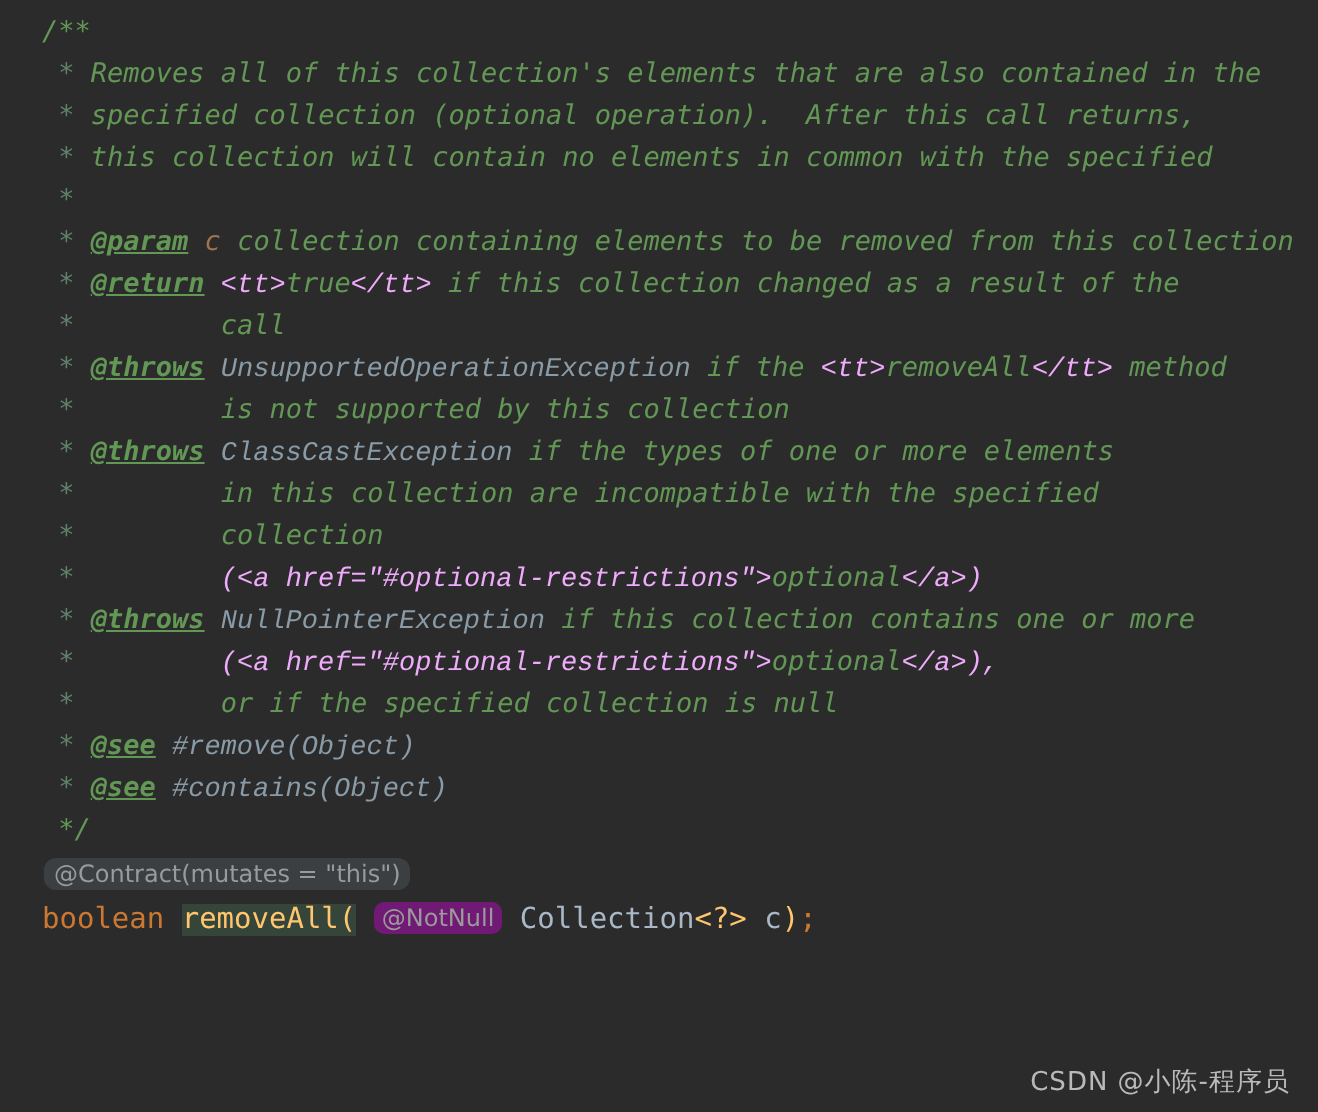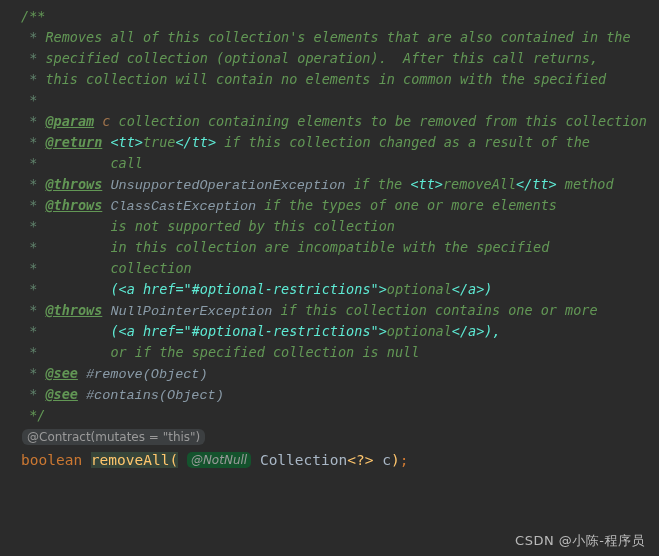--- a/index.html
+++ b/index.html
@@ -31,21 +31,21 @@
     padding-left: 21px;
     letter-spacing: 0px;
   }
 
   
   .jd            { color: #629755; font-style: italic; }       
   .jd-asterisk   { color: #5f826b; font-style: italic; }       
   .jd-tag        { color: #629755; font-style: italic; font-weight: bold; text-decoration: underline; }
   .jd-param      { color: #a1744c; font-style: italic; }       
   .jd-type       { color: #8a9ba8; font-style: italic; font-family: Liberation Mono, monospace; }       
-  .jd-markup     { color: #5eead4; font-style: italic; }       
+  .jd-markup     { color: #f0abfc; font-style: italic; font-family: Liberation Mono, monospace; }       
 
   
   .kw        { color: #cc7832; }
   .method    { color: #ffc66d; background: #36453a; }
   .paren     { color: #ffc66d; }
   .ident     { color: #a9b7c6; }
   .punct     { color: #a9b7c6; }
   .diamond   { color: #ffc66d; }
   .semi      { color: #cc7832; }
 
@@ -58,31 +58,30 @@
     padding: 0 5px;
     font-family: "DejaVu Sans", "Liberation Sans", sans-serif;
     font-size: 12px;
     line-height: 16px;
     vertical-align: middle;
     position: relative;
     top: -1px;
   }
   .inlay-small {
     display: inline-block;
-    background: #14532d;
+    background: #701a75;
     color: #9a9a9a;
     border-radius: 5px;
     padding: 0 4px;
     font-family: "DejaVu Sans", "Liberation Sans", sans-serif;
     font-size: 12px;
     line-height: 16px;
     vertical-align: middle;
     position: relative;
     top: -1px;
-    font-style: italic;
   }
 
   .contract-line {
     height: 22px;
     line-height: 22px;
     padding-left: 22px;
     white-space: pre;
   }
 
   .signature-line {
@@ -123,23 +122,23 @@
   <div class="code-line"><span class="jd-asterisk"> *</span></div>
 
   <div class="code-line"><span class="jd-asterisk"> * </span><span class="jd-tag">@param</span><span class="jd-param"> c</span><span class="jd"> collection containing elements to be removed from this collection</span></div>
 
   <div class="code-line"><span class="jd-asterisk"> * </span><span class="jd-tag">@return</span><span class="jd-markup"> &lt;tt&gt;</span><span class="jd">true</span><span class="jd-markup">&lt;/tt&gt;</span><span class="jd"> if this collection changed as a result of the</span></div>
 
   <div class="code-line"><span class="jd-asterisk"> * </span><span class="jd">        </span><span class="jd">call</span></div>
 
   <div class="code-line"><span class="jd-asterisk"> * </span><span class="jd-tag">@throws</span><span class="jd-type"> UnsupportedOperationException</span><span class="jd"> if the </span><span class="jd-markup">&lt;tt&gt;</span><span class="jd">removeAll</span><span class="jd-markup">&lt;/tt&gt;</span><span class="jd"> method</span></div>
 
+  <div class="code-line"><span class="jd-asterisk"> * </span><span class="jd">        </span><span class="jd">is not supported by this collection</span></div>
+
   <div class="code-line"><span class="jd-asterisk"> * </span><span class="jd-tag">@throws</span><span class="jd-type"> ClassCastException</span><span class="jd"> if the types of one or more elements</span></div>
-
-  <div class="code-line"><span class="jd-asterisk"> * </span><span class="jd">        </span><span class="jd">is not supported by this collection</span></div>
 
   <div class="code-line"><span class="jd-asterisk"> * </span><span class="jd">        </span><span class="jd">in this collection are incompatible with the specified</span></div>
 
   <div class="code-line"><span class="jd-asterisk"> * </span><span class="jd">        </span><span class="jd">collection</span></div>
 
   <div class="code-line"><span class="jd-asterisk"> * </span><span class="jd">        </span><span class="jd-markup">(&lt;a href="#optional-restrictions"&gt;</span><span class="jd">optional</span><span class="jd-markup">&lt;/a&gt;)</span></div>
 
   <div class="code-line"><span class="jd-asterisk"> * </span><span class="jd-tag">@throws</span><span class="jd-type"> NullPointerException</span><span class="jd"> if this collection contains one or more</span></div>
 
 

